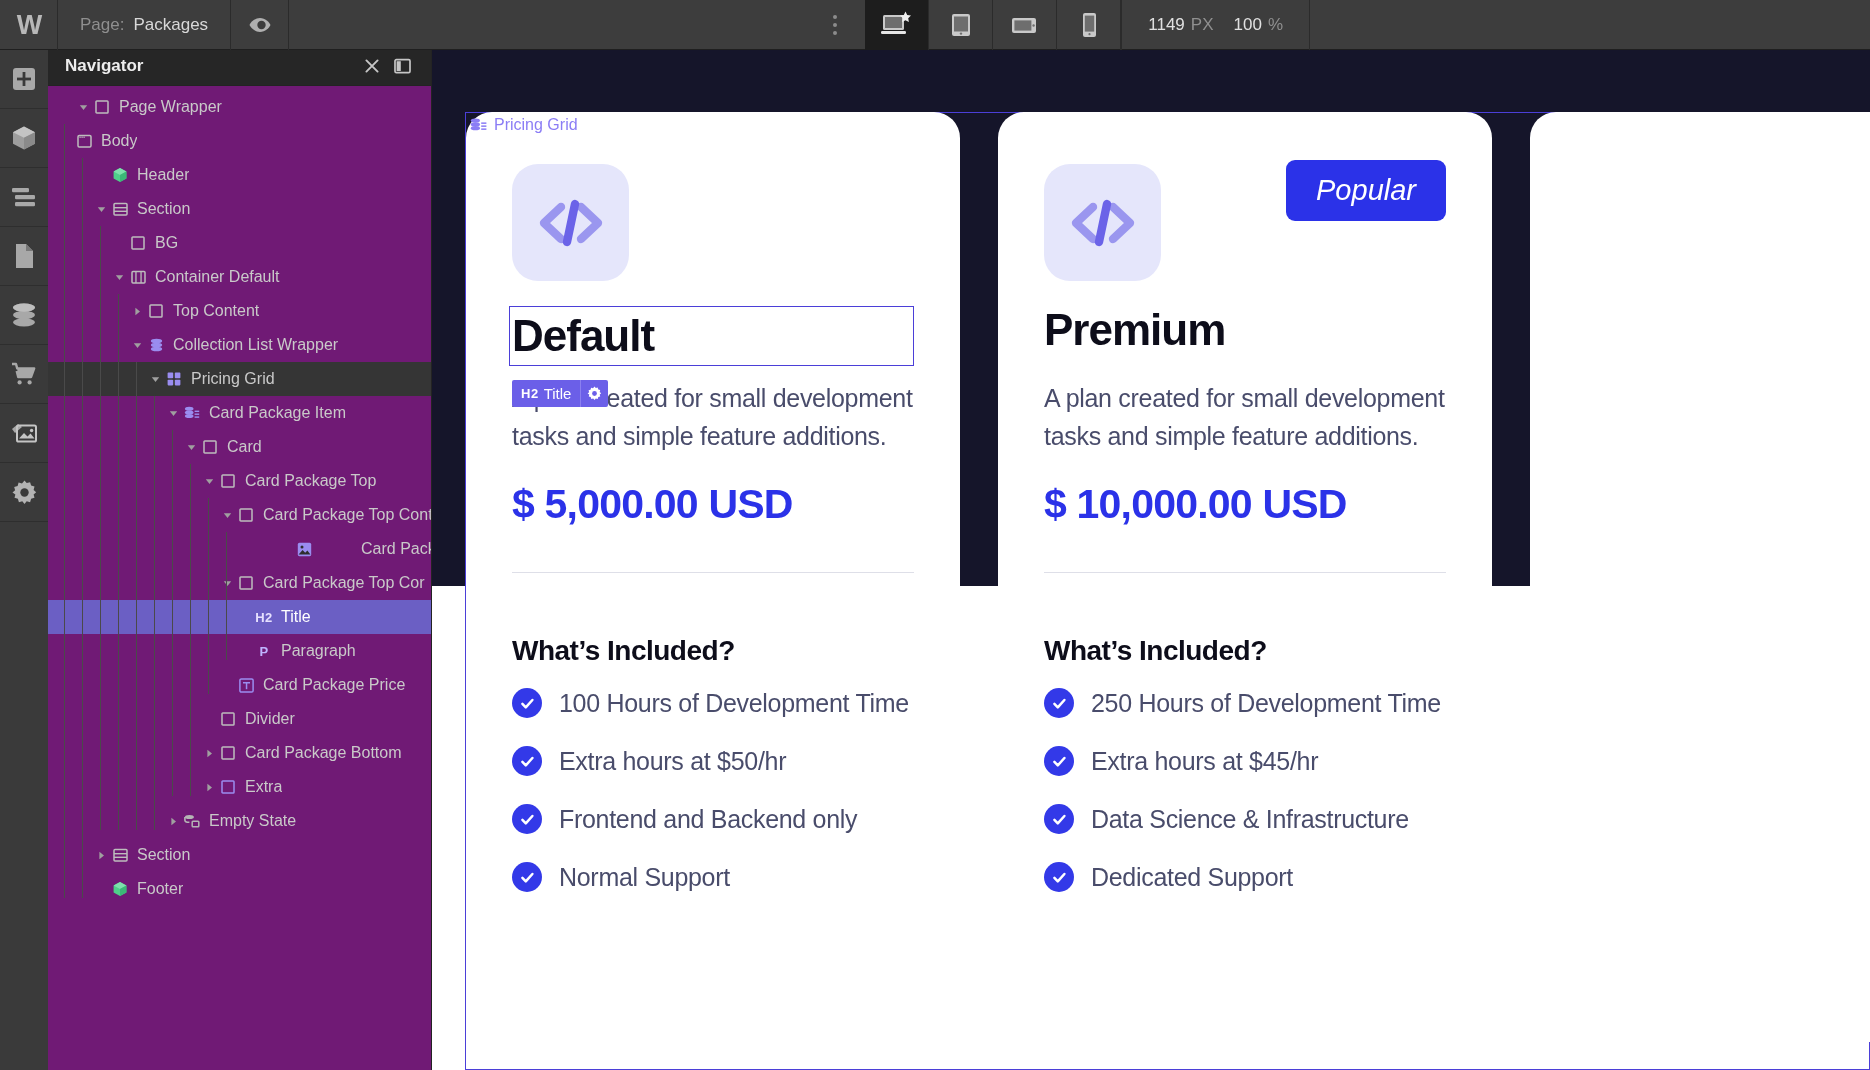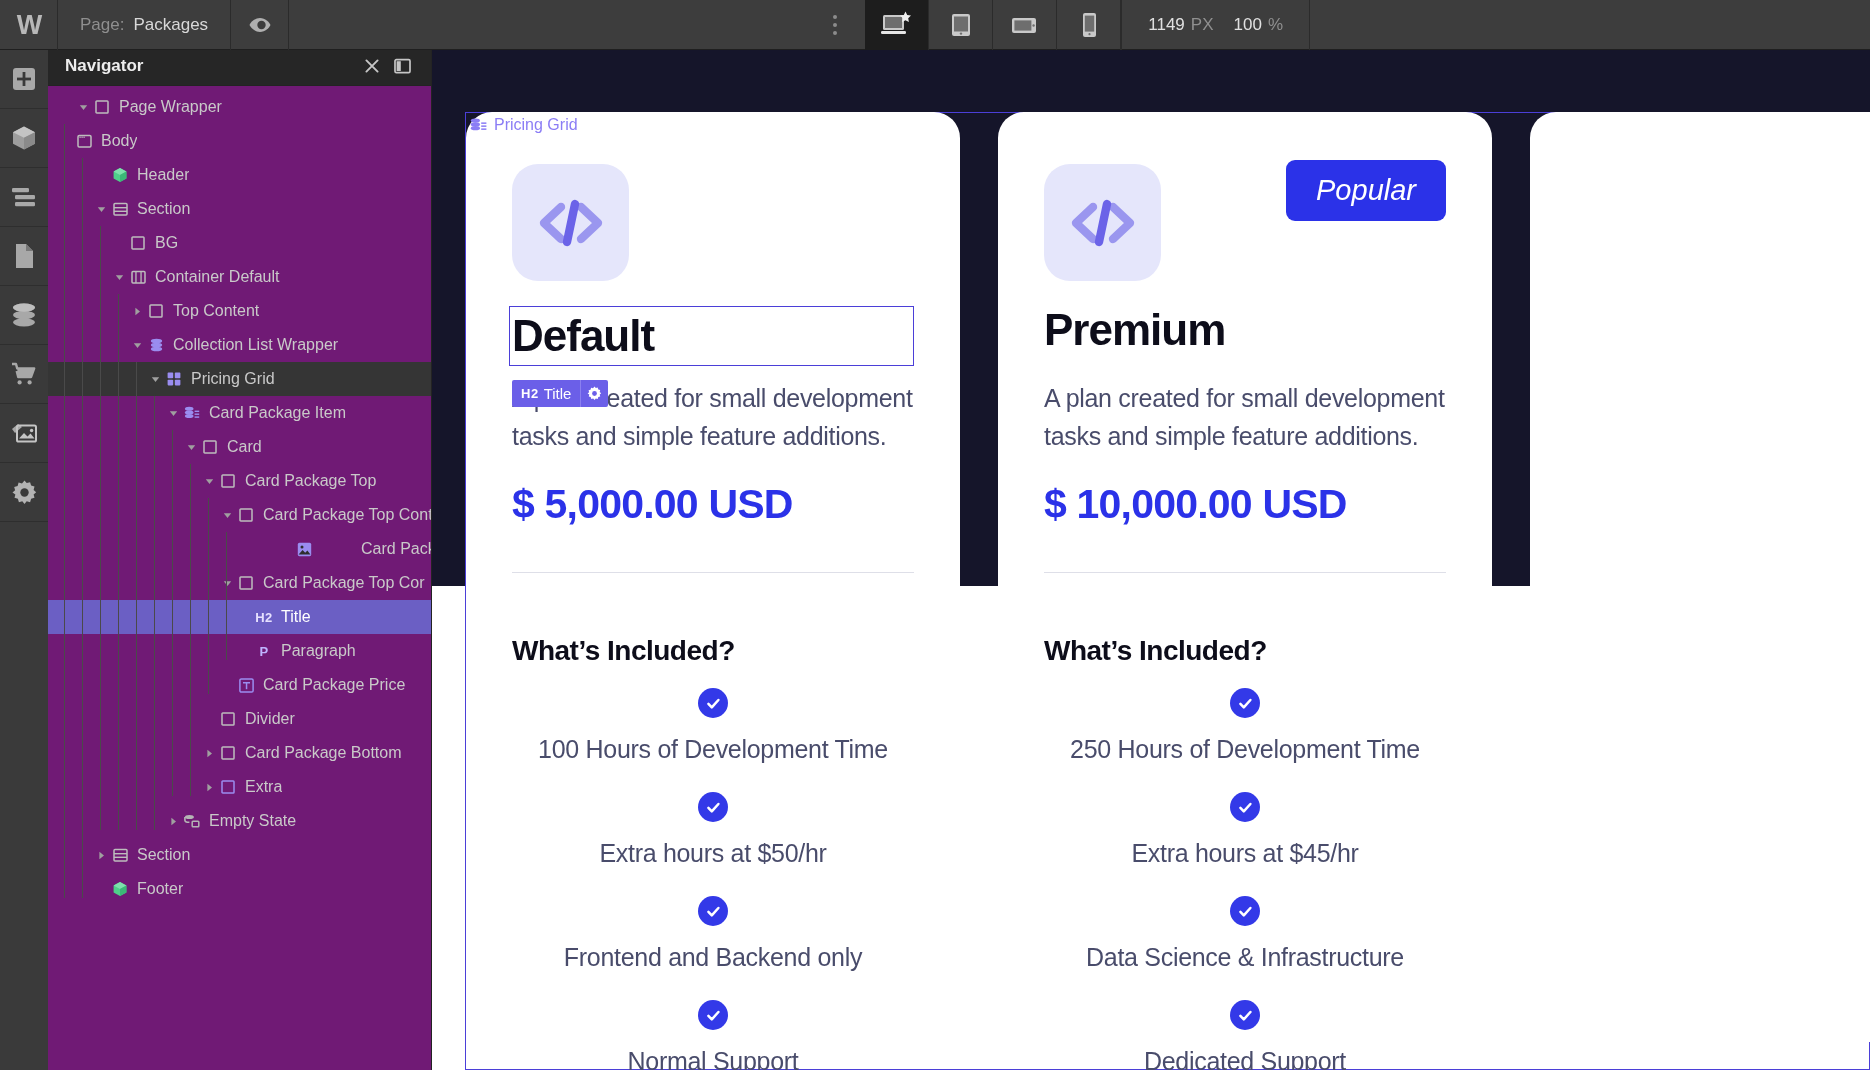--- a/index.html
+++ b/index.html
@@ -194,21 +194,20 @@
   }
   .card-divider { height: 1px; background: #dedfe8; margin-bottom: 62px; }
   .incl-title {
     font-size: 28px; font-weight: bold;
     color: #0d0d1a; letter-spacing: -0.5px;
     margin-bottom: 21px;
   }
   .feat-row {
     display: flex; align-items: center; gap: 17px;
     margin-bottom: 28px;
-    flex-direction: column;
   }
   .feat-check {
     width: 30px; height: 30px; flex: 0 0 30px;
     border-radius: 50%; background: #3339e8;
     display: flex; align-items: center; justify-content: center;
   }
   .feat-text { font-size: 25px; color: #494c6b; letter-spacing: -0.3px; }
   .popular-badge {
     position: absolute; top: 48px; right: 46px;
     background: #2b32e8; color: #ffffff;

